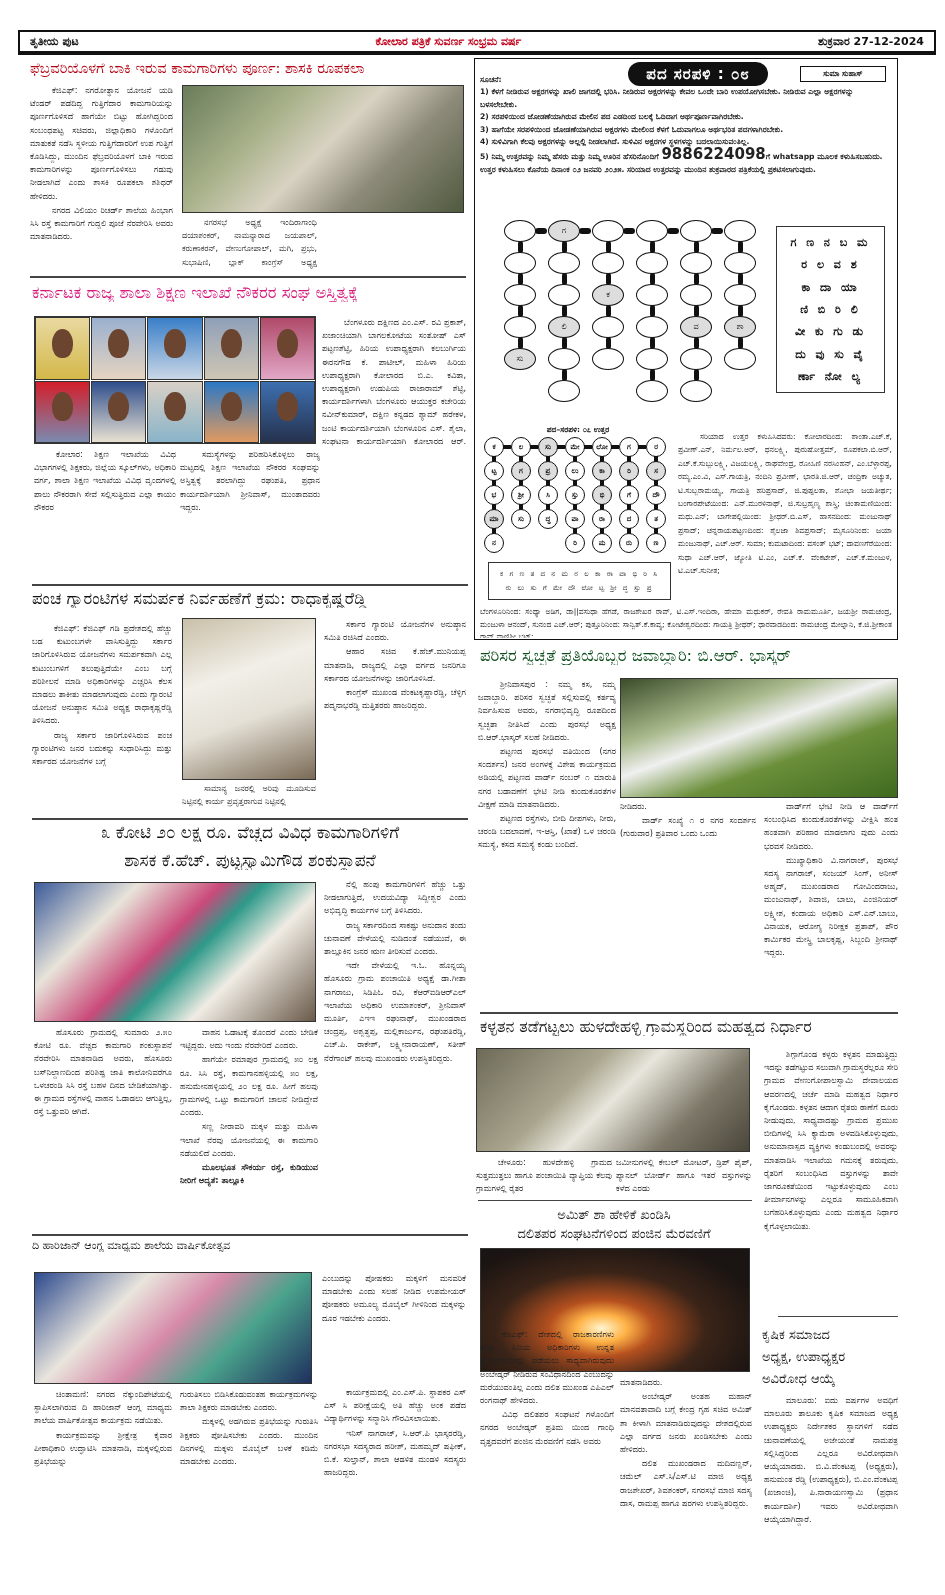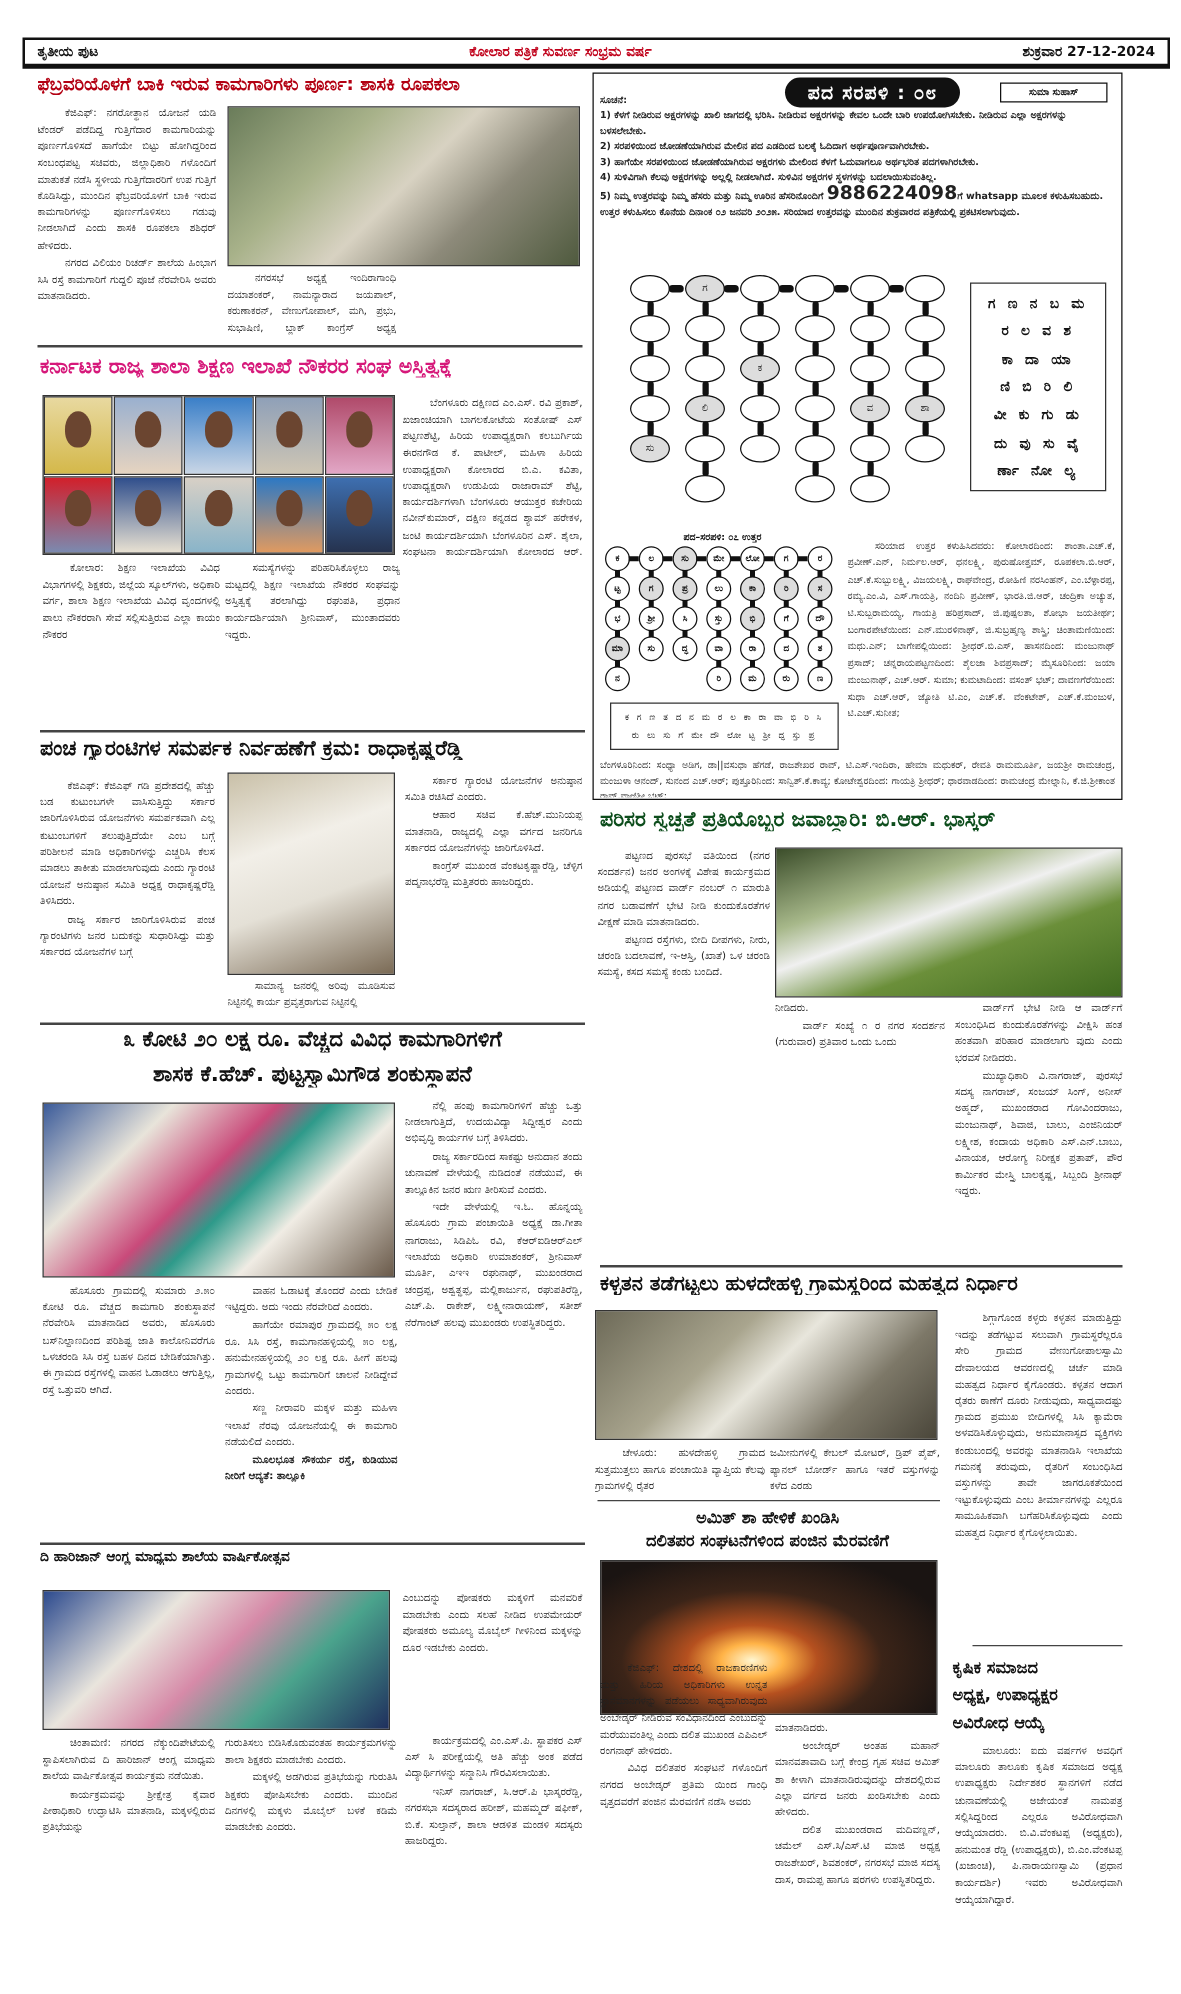--- a/index.html
+++ b/index.html
@@ -1,20 +1,20 @@
 <!DOCTYPE html>
 <html><head>
 <meta charset="utf-8">
 <style>
   * { box-sizing: border-box; margin: 0; padding: 0; }
   body { width: 945px; height: 1595px; background: #fff; font-family: "DejaVu Sans", sans-serif; color: #111; position: relative; overflow: hidden; }
   .abs { position: absolute; }
   .masthead { left: 18px; top: 30px; width: 918px; height: 25px; border: 2px solid #111; border-bottom-width: 4px; display: flex; align-items: center; justify-content: space-between; padding: 0 10px; font-weight: bold; font-size: 11px; }
   .masthead .center { color: #c0001a; }
-  .headline { font-weight: bold; font-family: "DejaVu Sans", sans-serif; white-space: nowrap; overflow: hidden; }
+  .headline { font-weight: normal; font-family: "DejaVu Sans", sans-serif; white-space: nowrap; overflow: hidden; }
   .hl-red { color: #b30012; }
   .hl-pink { color: #d6187a; }
   .hl-black { color: #111; }
   .hl-green { color: #0d4d1c; }
   .body-text { font-size: 8.2px; line-height: 13.2px; text-align: justify; color: #222; overflow: hidden; font-family: "DejaVu Sans", sans-serif; }
   .body-text p { text-indent: 22px; margin-bottom: 1px; }
   .photo { background: linear-gradient(135deg, #6a7c5a 0%, #a8b28a 30%, #d8d2c2 50%, #8d8a7a 70%, #4f5a3e 100%); border: 1px solid #333; }
   .photo.night { background: radial-gradient(ellipse at 45% 65%, #fff6d0 0%, #ffb347 12%, #b5501f 25%, #3b2418 50%, #1a1412 80%); }
   .photo.indoor { background: linear-gradient(135deg, #6d6a58 0%, #a9a58e 35%, #e8e6dc 50%, #7d7868 75%, #4a463a 100%); }
   .photo.stage { background: linear-gradient(135deg, #2c4a8e 0%, #e9e5dd 30%, #d68aa8 50%, #4aa38c 70%, #1f2f5e 100%); }
@@ -308,37 +308,38 @@
 </div>
 <div class="abs body-text" style="left:678px;top:430px;width:214px;height:192px;font-size:7.6px;line-height:13.4px;">
   <p>ಸರಿಯಾದ ಉತ್ತರ ಕಳುಹಿಸಿದವರು: ಕೋಲಾರದಿಂದ: ಶಾಂತಾ.ಎಚ್.ಕೆ, ಪ್ರವೀಣ್.ಎನ್, ನಿರ್ಮಲ.ಆರ್, ಧನಲಕ್ಷ್ಮಿ, ಪುರುಷೋತ್ತಮ್, ರೂಪಕಲಾ.ಬಿ.ಆರ್, ಎಚ್.ಕೆ.ಸುಬ್ಬುಲಕ್ಷ್ಮಿ, ವಿಜಯಲಕ್ಷ್ಮಿ, ರಾಘವೇಂದ್ರ, ರೋಹಿಣಿ ನರಸಿಂಹನ್, ಎಂ.ಬೆಳ್ಳಾರಪ್ಪ, ರಮ್ಯ.ಎಂ.ವಿ, ಎಸ್.ಗಾಯತ್ರಿ, ನಂದಿನಿ ಪ್ರವೀಣ್, ಭಾರತಿ.ಜಿ.ಆರ್, ಚಂದ್ರಿಕಾ ಅಚ್ಯುತ, ಟಿ.ಸುಬ್ಬರಾಮಯ್ಯ, ಗಾಯತ್ರಿ ಹರಿಪ್ರಸಾದ್, ಜಿ.ಪುಷ್ಪಲತಾ, ಶೋಭಾ ಜಯತೀರ್ಥ; ಬಂಗಾರಪೇಟೆಯಿಂದ: ಎನ್.ಮುರಳಿನಾಥ್, ಜಿ.ಸುಬ್ರಹ್ಮಣ್ಯ ಶಾಸ್ತ್ರಿ; ಚಿಂತಾಮಣಿಯಿಂದ: ಮಧು.ಎನ್; ಬಾಗೇಪಲ್ಲಿಯಿಂದ: ಶ್ರೀಧರ್.ಬಿ.ಎಸ್, ಹಾಸನದಿಂದ: ಮಂಜುನಾಥ್ ಪ್ರಸಾದ್; ಚನ್ನರಾಯಪಟ್ಟಣದಿಂದ: ಶೈಲಜಾ ಶಿವಪ್ರಸಾದ್; ಮೈಸೂರಿನಿಂದ: ಜಯಾ ಮಂಜುನಾಥ್, ಎಚ್.ಆರ್. ಸುಮಾ; ಕುಮಟಾದಿಂದ: ವಸಂತ್ ಭಟ್; ದಾವಣಗೆರೆಯಿಂದ: ಸುಧಾ ಎಚ್.ಆರ್, ಜ್ಯೋತಿ ಟಿ.ಎಂ, ಎಚ್.ಕೆ. ವೆಂಕಟೇಶ್, ಎಚ್.ಕೆ.ಮಂಜುಳ, ಟಿ.ಎಚ್.ಸುನೀತ;</p>
 </div>
 <div class="abs body-text" style="left:480px;top:606px;width:412px;height:32px;font-size:7.6px;line-height:12.5px;">
   <p style="text-indent:0">ಬೆಂಗಳೂರಿನಿಂದ: ಸಂಧ್ಯಾ ಅಡಿಗ, ಡಾ||ವಸುಧಾ ಹೆಗಡೆ, ರಾಜಶೇಖರ ರಾವ್, ಟಿ.ಎಸ್.ಇಂದಿರಾ, ಹೇಮಾ ಮಧುಕರ್, ರೇವತಿ ರಾಮಮೂರ್ತಿ, ಜಯಶ್ರೀ ರಾಮಚಂದ್ರ, ಮಂಜುಳಾ ಆನಂದ್, ಸುನಂದ ಎಚ್.ಆರ್; ಪುತ್ತೂರಿನಿಂದ: ಸಾನ್ವಿತ್.ಕೆ.ಕಾವ್ಯ; ಕೋಟೇಶ್ವರದಿಂದ: ಗಾಯತ್ರಿ ಶ್ರೀಧರ್; ಧಾರವಾಡದಿಂದ: ರಾಮಚಂದ್ರ ಮೇಲ್ನಾನಿ, ಕೆ.ಜಿ.ಶ್ರೀಕಾಂತ ರಾವ್,ವಾಣಿಶ್ರೀ ಭಟ್;</p>
 </div>
 
 <div class="abs headline hl-green" style="left:480px;top:646px;width:420px;font-size:16.5px;">ಪರಿಸರ ಸ್ವಚ್ಛತೆ ಪ್ರತಿಯೊಬ್ಬರ ಜವಾಬ್ದಾರಿ: ಬಿ.ಆರ್. ಭಾಸ್ಕರ್</div>
 <div class="abs body-text" style="left:478px;top:678px;width:138px;height:330px;">
+  <p>ಶ್ರೀನಿವಾಸಪುರ : ನಮ್ಮ ಕಸ, ನಮ್ಮ ಜವಾಬ್ದಾರಿ. ಪರಿಸರ ಸ್ವಚ್ಛತೆ ಸಲ್ಲಿಸುವಲ್ಲಿ ಕರ್ತವ್ಯ ನಿರ್ವಹಿಸುವ ಅವರು, ನಗರಾಭಿವೃದ್ಧಿ ರೂಪದಿಂದ ಸ್ವಚ್ಛತಾ ನೀತಿಸಿದೆ ಎಂದು ಪುರಸಭೆ ಅಧ್ಯಕ್ಷ ಬಿ.ಆರ್.ಭಾಸ್ಕರ್ ಸಲಹೆ ನೀಡಿದರು.</p>
   <p>ಪಟ್ಟಣದ ಪುರಸಭೆ ವತಿಯಿಂದ (ನಗರ ಸಂದರ್ಶನ) ಜನರ ಅಂಗಳಕ್ಕೆ ವಿಶೇಷ ಕಾರ್ಯಕ್ರಮದ ಅಡಿಯಲ್ಲಿ ಪಟ್ಟಣದ ವಾರ್ಡ್ ನಂಬರ್ ೧ ಮಾರುತಿ ನಗರ ಬಡಾವಣೆಗೆ ಭೇಟಿ ನೀಡಿ ಕುಂದುಕೊರತೆಗಳ ವೀಕ್ಷಣೆ ಮಾಡಿ ಮಾತನಾಡಿದರು.</p>
   <p>ಪಟ್ಟಣದ ರಸ್ತೆಗಳು, ಬೀದಿ ದೀಪಗಳು, ನೀರು, ಚರಂಡಿ ಬದಲಾವಣೆ, ಇ-ಆಸ್ತಿ, (ಖಾತೆ) ಒಳ ಚರಂಡಿ ಸಮಸ್ಯೆ, ಕಸದ ಸಮಸ್ಯೆ ಕಂಡು ಬಂದಿದೆ.</p>
 </div>
 <div class="abs photo green" style="left:620px;top:678px;width:278px;height:120px;"></div>
 <div class="abs body-text" style="left:620px;top:800px;width:136px;height:206px;">
   <p style="text-indent:0">ನೀಡಿದರು.</p>
   <p>ವಾರ್ಡ್ ಸಂಖ್ಯೆ ೧ ರ ನಗರ ಸಂದರ್ಶನ (ಗುರುವಾರ) ಪ್ರತಿವಾರ ಒಂದು ಒಂದು</p>
 </div>
 <div class="abs body-text" style="left:764px;top:800px;width:134px;height:206px;">
   <p>ವಾರ್ಡ್‌ಗೆ ಭೇಟಿ ನೀಡಿ ಆ ವಾರ್ಡ್‌ಗೆ ಸಂಬಂಧಿಸಿದ ಕುಂದುಕೊರತೆಗಳನ್ನು ವೀಕ್ಷಿಸಿ ಹಂತ ಹಂತವಾಗಿ ಪರಿಹಾರ ಮಾಡಲಾಗು ವುದು ಎಂದು ಭರವಸೆ ನೀಡಿದರು.</p>
   <p>ಮುಖ್ಯಾಧಿಕಾರಿ ವಿ.ನಾಗರಾಜ್, ಪುರಸಭೆ ಸದಸ್ಯ ನಾಗರಾಜ್, ಸಂಜಯ್ ಸಿಂಗ್, ಅನೀಸ್ ಅಹ್ಮದ್, ಮುಖಂಡರಾದ ಗೋವಿಂದರಾಜು, ಮಂಜುನಾಥ್, ಶಿವಾಜಿ, ಬಾಲು, ಎಂಜಿನಿಯರ್ ಲಕ್ಷ್ಮೀಶ, ಕಂದಾಯ ಅಧಿಕಾರಿ ಎಸ್.ಎನ್.ಬಾಬು, ವಿನಾಯಕ, ಆರೋಗ್ಯ ನಿರೀಕ್ಷಕ ಪ್ರತಾಪ್, ಪೌರ ಕಾರ್ಮಿಕರ ಮೇಸ್ತ್ರಿ ಬಾಲಕೃಷ್ಣ, ಸಿಬ್ಬಂದಿ ಶ್ರೀನಾಥ್ ಇದ್ದರು.</p>
 </div>
 <div class="abs rule" style="left:480px;top:1012px;width:418px;"></div>
 
 <div class="abs headline hl-black" style="left:480px;top:1017px;width:420px;font-size:16px;">ಕಳ್ಳತನ ತಡೆಗಟ್ಟಲು ಹುಳದೇಹಳ್ಳಿ ಗ್ರಾಮಸ್ಥರಿಂದ ಮಹತ್ವದ ನಿರ್ಧಾರ</div>
 <div class="abs photo indoor" style="left:476px;top:1048px;width:274px;height:104px;"></div>
-<div class="abs body-text" style="left:764px;top:1048px;width:134px;height:250px;">
+<div class="abs body-text" style="left:764px;top:1048px;width:134px;height:250px;font-family:Liberation Serif, serif;">
   <p>ಶಿಗ್ಗಾಗೊಂಡ ಕಳ್ಳರು ಕಳ್ಳತನ ಮಾಡುತ್ತಿದ್ದು ಇದನ್ನು ತಡೆಗಟ್ಟುವ ಸಲುವಾಗಿ ಗ್ರಾಮಸ್ಥರೆಲ್ಲರೂ ಸೇರಿ ಗ್ರಾಮದ ವೇಣುಗೋಪಾಲಸ್ವಾಮಿ ದೇವಾಲಯದ ಆವರಣದಲ್ಲಿ ಚರ್ಚೆ ಮಾಡಿ ಮಹತ್ವದ ನಿರ್ಧಾರ ಕೈಗೊಂಡರು. ಕಳ್ಳತನ ಆದಾಗ ರೈತರು ಠಾಣೆಗೆ ದೂರು ನೀಡುವುದು, ಸಾಧ್ಯವಾದಷ್ಟು ಗ್ರಾಮದ ಪ್ರಮುಖ ಬೀದಿಗಳಲ್ಲಿ ಸಿಸಿ ಕ್ಯಾಮೆರಾ ಅಳವಡಿಸಿಕೊಳ್ಳುವುದು, ಅನುಮಾನಾಸ್ಪದ ವ್ಯಕ್ತಿಗಳು ಕಂಡುಬಂದಲ್ಲಿ ಅವರನ್ನು ಮಾತನಾಡಿಸಿ ಇಲಾಖೆಯ ಗಮನಕ್ಕೆ ತರುವುದು, ರೈತರಿಗೆ ಸಂಬಂಧಿಸಿದ ವಸ್ತುಗಳನ್ನು ತಾವೇ ಜಾಗರೂಕತೆಯಿಂದ ಇಟ್ಟುಕೊಳ್ಳುವುದು ಎಂಬ ತೀರ್ಮಾನಗಳನ್ನು ಎಲ್ಲರೂ ಸಾಮೂಹಿಕವಾಗಿ ಬಗೆಹರಿಸಿಕೊಳ್ಳುವುದು ಎಂದು ಮಹತ್ವದ ನಿರ್ಧಾರ ಕೈಗೊಳ್ಳಲಾಯಿತು.</p>
 </div>
 <div class="abs body-text" style="left:476px;top:1156px;width:136px;height:40px;">
   <p>ಚೇಳೂರು: ಹುಳದೇಹಳ್ಳಿ ಗ್ರಾಮದ ಸುತ್ತಮುತ್ತಲು ಹಾಗೂ ಪಂಚಾಯಿತಿ ವ್ಯಾಪ್ತಿಯ ಕೆಲವು ಗ್ರಾಮಗಳಲ್ಲಿ ರೈತರ</p>
 </div>
 <div class="abs body-text" style="left:616px;top:1156px;width:136px;height:40px;">
   <p style="text-indent:0">ಜಮೀನುಗಳಲ್ಲಿ ಕೇಬಲ್ ಮೋಟರ್, ಡ್ರಿಪ್ ಪೈಪ್, ಪ್ಯಾನಲ್ ಬೋರ್ಡ್ ಹಾಗೂ ಇತರೆ ವಸ್ತುಗಳನ್ನು ಕಳೆದ ಎರಡು</p>
 </div>
 <div class="abs rule" style="left:478px;top:1200px;width:274px;height:1px;"></div>
 

